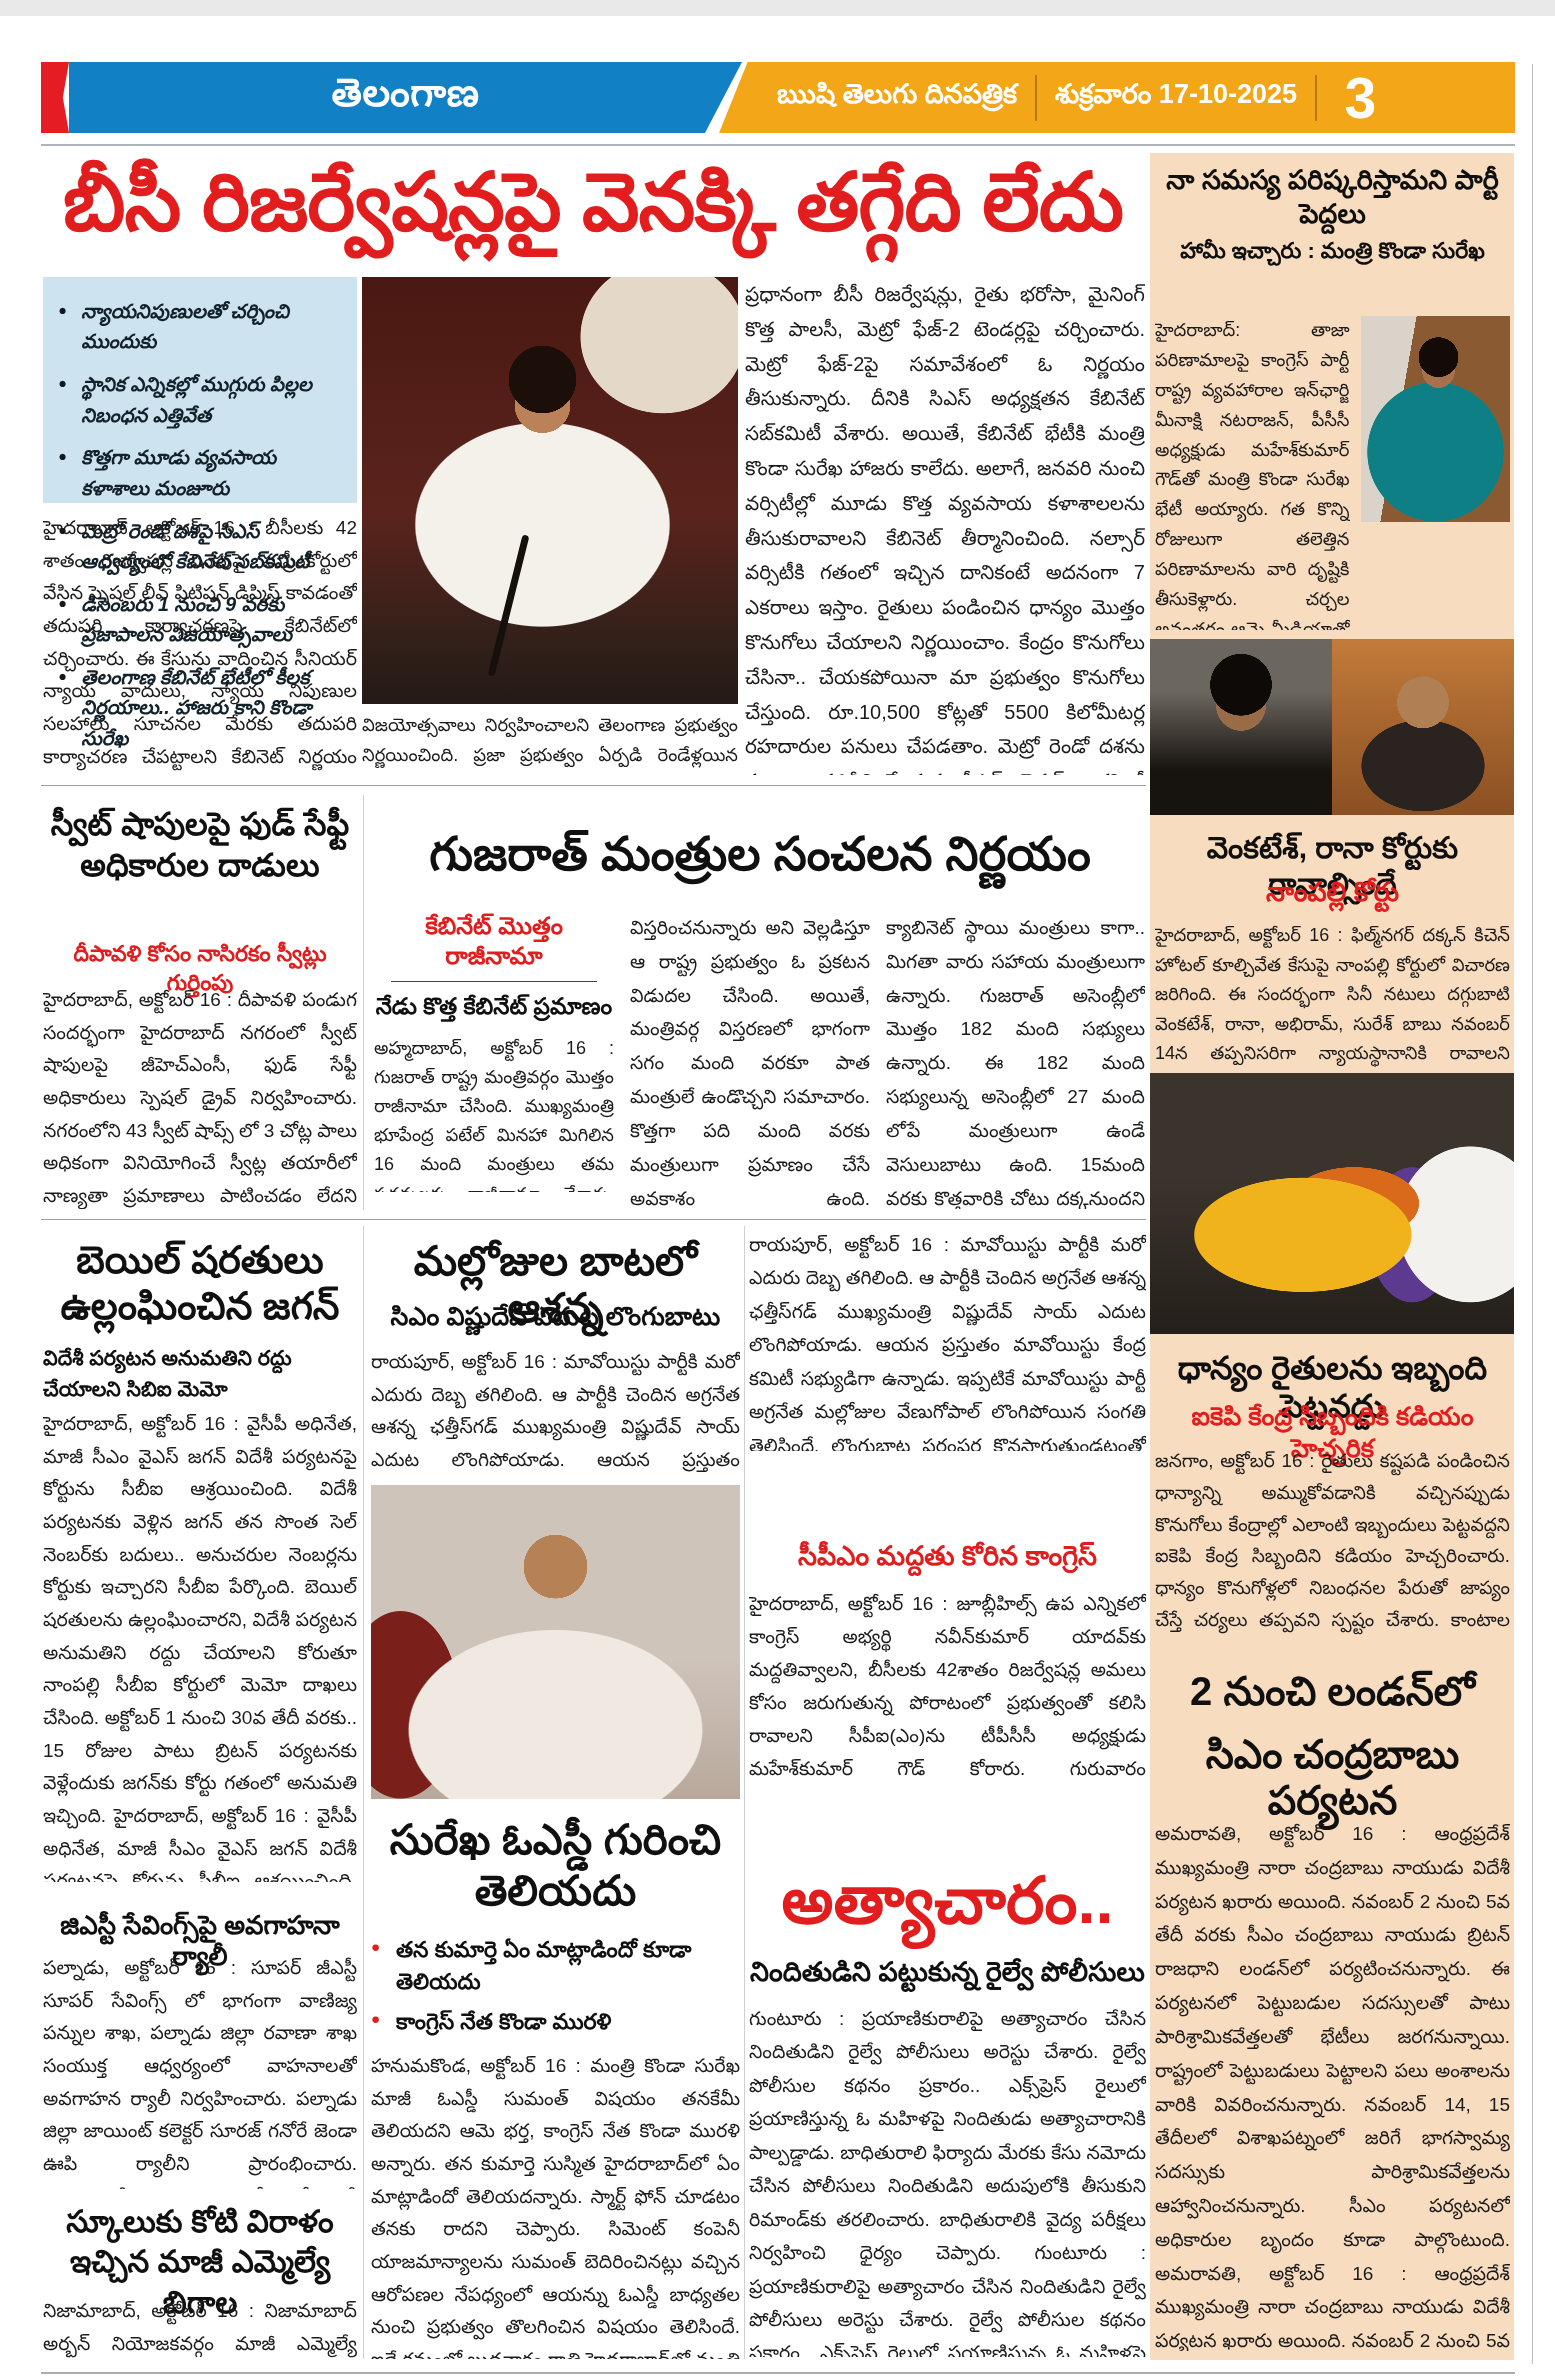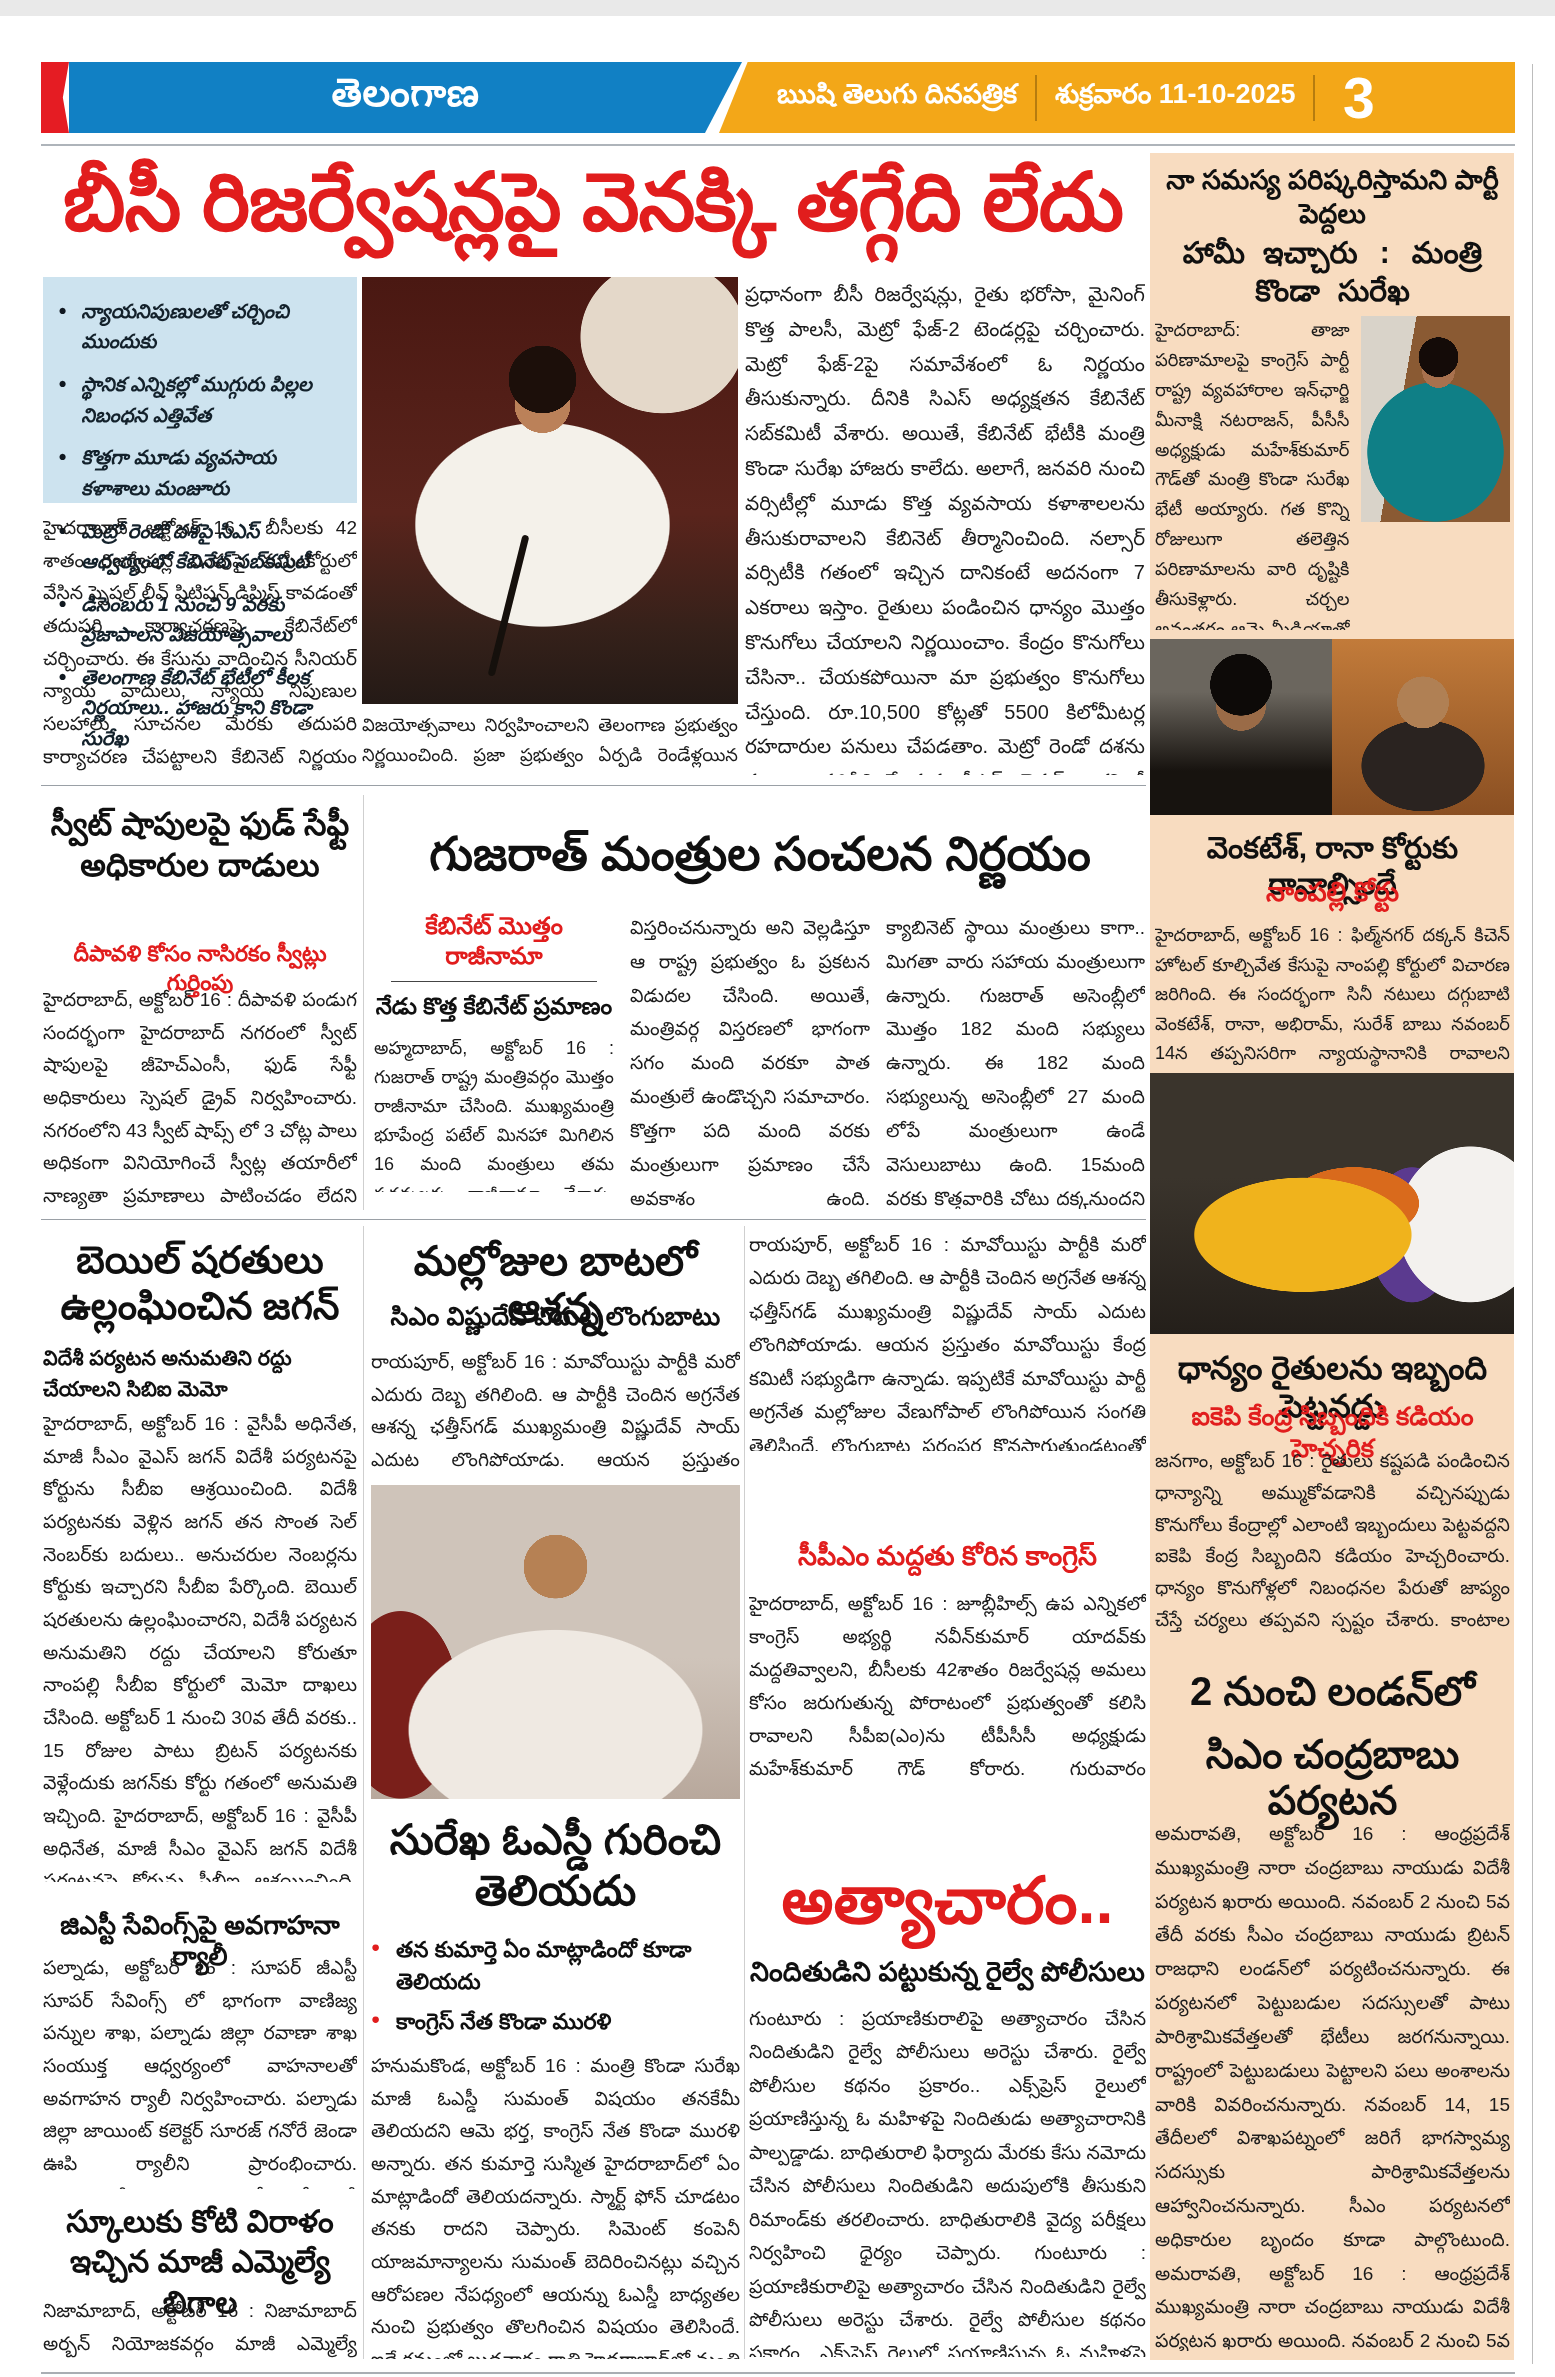--- a/index.html
+++ b/index.html
@@ -82,21 +82,21 @@
 <div id="page">
 
   <div class="abs" style="left:0;top:0;width:1555px;height:134px;">
     <div class="abs" style="left:41px;top:46px;width:28px;height:71px;background:#e51c23;clip-path:polygon(0 0,100% 0,78% 50%,100% 100%,0 100%);"></div>
     <div id="mast-blue" class="abs" style="left:69px;top:46px;width:673px;height:71px;background:#1180c4;">
       <span class="mast-text" style="font-size:39px;letter-spacing:0.5px;">తెలంగాణ</span>
     </div>
     <div id="mast-orange" class="abs" style="left:719px;top:46px;width:796px;height:71px;background:#f3a718;padding-left:58px;">
       <span class="mast-text" style="font-size:27px;">ఋషి తెలుగు దినపత్రిక</span>
       <span class="mast-div"></span>
-      <span class="mast-text" style="font-size:27px;">శుక్రవారం 11-10-2025</span>
+      <span class="mast-text" style="font-size:27px;">శుక్రవారం 17-10-2025</span>
       <span class="mast-div"></span>
       <span class="mast-text" style="font-size:57px;margin-left:9.6px;">3</span>
     </div>
     <div class="abs rule-h" style="left:41px;top:128px;width:1474px;height:1.9px;background:#aeb4ba;"></div>
   </div>
 
   <div class="abs hl hl-red center" style="left:43px;top:144px;width:1100px;font-size:81px;line-height:1.05;letter-spacing:-1px;">బీసీ రిజర్వేషన్లపై వెనక్కి తగ్గేది లేదు</div>
 
   <ul id="lead-bullets" class="abs" style="left:43px;top:261px;width:314px;height:226px;">
     <li>న్యాయనిపుణులతో చర్చించి ముందుకు</li>
@@ -171,21 +171,21 @@
   <div class="abs sub-red center" style="left:749px;top:1524px;width:397px;font-size:27px;line-height:1.25;">సీపీఎం మద్దతు కోరిన కాంగ్రెస్</div>
   <div class="abs body-txt" style="left:749px;top:1571px;width:397px;height:200px;line-height:1.74;">హైదరాబాద్, అక్టోబర్ 16 : జూబ్లీహిల్స్ ఉప ఎన్నికలో కాంగ్రెస్ అభ్యర్థి నవీన్‌కుమార్ యాదవ్‌కు మద్దతివ్వాలని, బీసీలకు 42శాతం రిజర్వేషన్ల అమలు కోసం జరుగుతున్న పోరాటంలో ప్రభుత్వంతో కలిసి రావాలని సీపీఐ(ఎం)ను టీపీసీసీ అధ్యక్షుడు మహేశ్‌కుమార్ గౌడ్ కోరారు. గురువారం హైదరాబాద్‌లోని సీపీఎం కార్యాలయంలో పార్టీ రాష్ట్ర కార్యదర్శితో ఆయన భేటీ అయ్యారు. ఈ సమావేశంలో పార్టీ నేతలు అబ్బాస్, బండారు రవికుమార్, నాయకులు పాల్గొన్నారు.</div>
 
   <div class="abs hl hl-red center" style="left:749px;top:1851px;width:397px;font-size:65px;line-height:1.05;">అత్యాచారం..</div>
   <div class="abs sub-black center" style="left:749px;top:1940px;width:397px;font-size:27px;line-height:1.25;">నిందితుడిని పట్టుకున్న రైల్వే పోలీసులు</div>
   <div class="abs body-txt" style="left:749px;top:1986px;width:397px;height:355px;line-height:1.76;">గుంటూరు : ప్రయాణికురాలిపై అత్యాచారం చేసిన నిందితుడిని రైల్వే పోలీసులు అరెస్టు చేశారు. రైల్వే పోలీసుల కథనం ప్రకారం.. ఎక్స్‌ప్రెస్ రైలులో ప్రయాణిస్తున్న ఓ మహిళపై నిందితుడు అత్యాచారానికి పాల్పడ్డాడు. బాధితురాలి ఫిర్యాదు మేరకు కేసు నమోదు చేసిన పోలీసులు నిందితుడిని అదుపులోకి తీసుకుని రిమాండ్‌కు తరలించారు. బాధితురాలికి వైద్య పరీక్షలు నిర్వహించి ధైర్యం చెప్పారు. గుంటూరు : ప్రయాణికురాలిపై అత్యాచారం చేసిన నిందితుడిని రైల్వే పోలీసులు అరెస్టు చేశారు. రైల్వే పోలీసుల కథనం ప్రకారం.. ఎక్స్‌ప్రెస్ రైలులో ప్రయాణిస్తున్న ఓ మహిళపై నిందితుడు అత్యాచారానికి పాల్పడ్డాడు. బాధితురాలి ఫిర్యాదు మేరకు కేసు నమోదు చేసిన పోలీసులు నిందితుడిని అదుపులోకి తీసుకుని రిమాండ్‌కు తరలించారు. బాధితురాలికి వైద్య పరీక్షలు నిర్వహించి ధైర్యం చెప్పారు.</div>
 
   <div class="abs peach" style="left:1150px;top:137px;width:364px;height:2207px;"></div>
 
   <div class="abs hl center" style="left:1155px;top:148px;width:355px;font-size:27px;line-height:1.25;">నా సమస్య పరిష్కరిస్తామని పార్టీ పెద్దలు</div>
-  <div class="abs hl center" style="left:1155px;top:221px;width:355px;font-size:30px;line-height:1.25;font-family:Liberation Mono, monospace;">హామీ ఇచ్చారు : మంత్రి కొండా సురేఖ</div>
+  <div class="abs hl center" style="left:1155px;top:221px;width:355px;font-size:22px;line-height:1.25;">హామీ ఇచ్చారు : మంత్రి కొండా సురేఖ</div>
   <div class="abs" style="left:1155px;top:300px;width:355px;height:314px;overflow:hidden;">
     <div class="ph-float photo photo-surekha"></div>
     <div class="body-txt" style="font-size:18px;line-height:1.66;height:314px;">హైదరాబాద్: తాజా పరిణామాలపై కాంగ్రెస్ పార్టీ రాష్ట్ర వ్యవహారాల ఇన్‌ఛార్జి మీనాక్షి నటరాజన్, పీసీసీ అధ్యక్షుడు మహేశ్‌కుమార్ గౌడ్‌తో మంత్రి కొండా సురేఖ భేటీ అయ్యారు. గత కొన్ని రోజులుగా తలెత్తిన పరిణామాలను వారి దృష్టికి తీసుకెళ్లారు. చర్చల అనంతరం ఆమె మీడియాతో మాట్లాడారు. నా సమస్య పరిష్కరించేందుకు ప్రయత్నిస్తామని పార్టీ పెద్దలు హామీ ఇచ్చారని తెలిపారు. సీనికి చేస్తున్న పార్టీ పెద్దల చెప్పాను. మిగిలిన విషయాలు వారే వెల్లడిస్తారని అన్నారు. ఆ కుటుంబాల తరపున అంశాలను వివరించినట్లు తెలిపారు. హైదరాబాద్: తాజా పరిణామాలపై కాంగ్రెస్ పార్టీ రాష్ట్ర వ్యవహారాల ఇన్‌ఛార్జి మీనాక్షి నటరాజన్, పీసీసీ అధ్యక్షుడు మహేశ్‌కుమార్ గౌడ్‌తో మంత్రి కొండా సురేఖ భేటీ అయ్యారు. గత కొన్ని రోజులుగా తలెత్తిన పరిణామాలను వారి దృష్టికి తీసుకెళ్లారు. చర్చల అనంతరం ఆమె మీడియాతో మాట్లాడారు. నా సమస్య పరిష్కరించేందుకు ప్రయత్నిస్తామని పార్టీ పెద్దలు హామీ ఇచ్చారని తెలిపారు. సీనికి చేస్తున్న పార్టీ పెద్దల చెప్పాను. మిగిలిన విషయాలు వారే వెల్లడిస్తారని అన్నారు. ఆ కుటుంబాల తరపున అంశాలను వివరించినట్లు తెలిపారు.</div>
   </div>
 
   <div class="abs photo photo-rana" style="left:1150px;top:623px;width:182px;height:176px;"></div>
   <div class="abs photo photo-venk" style="left:1332px;top:623px;width:182px;height:176px;"></div>
 
   <div class="abs hl center" style="left:1155px;top:814px;width:355px;font-size:30px;line-height:1.2;">వెంకటేశ్, రానా కోర్టుకు రావాల్సిందే</div>
   <div class="abs sub-red center" style="left:1155px;top:860px;width:355px;font-size:27px;line-height:1.2;">నాంపల్లి కోర్టు</div>

